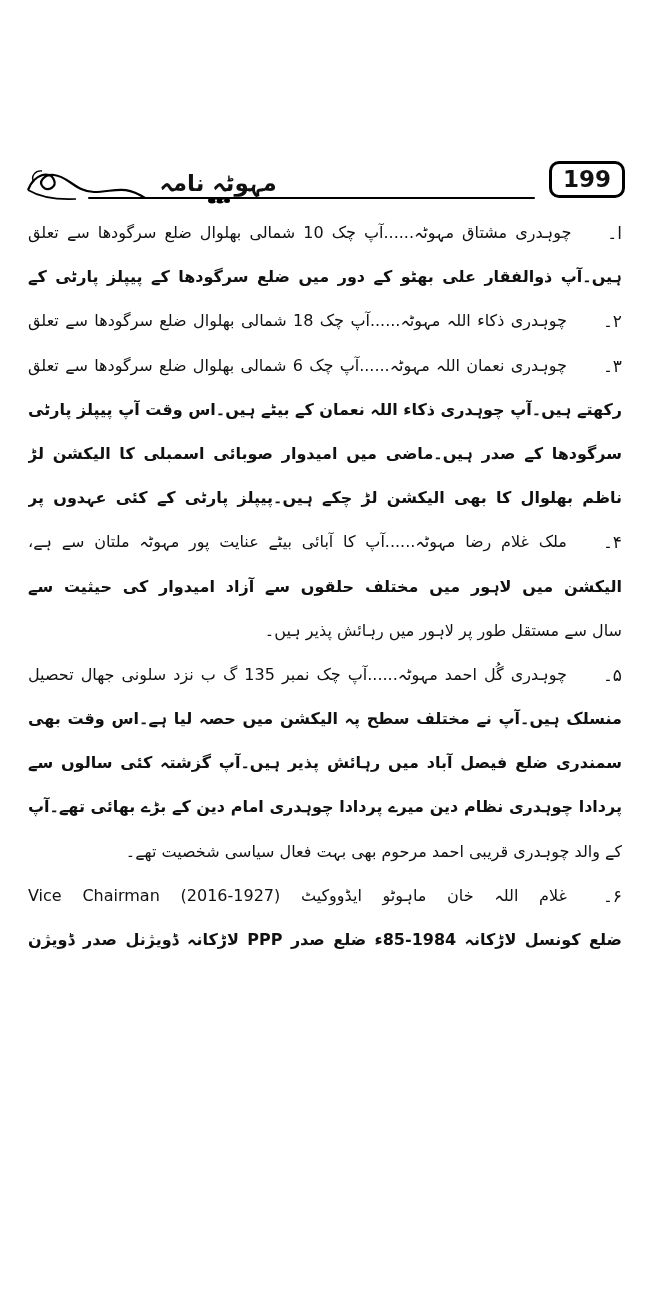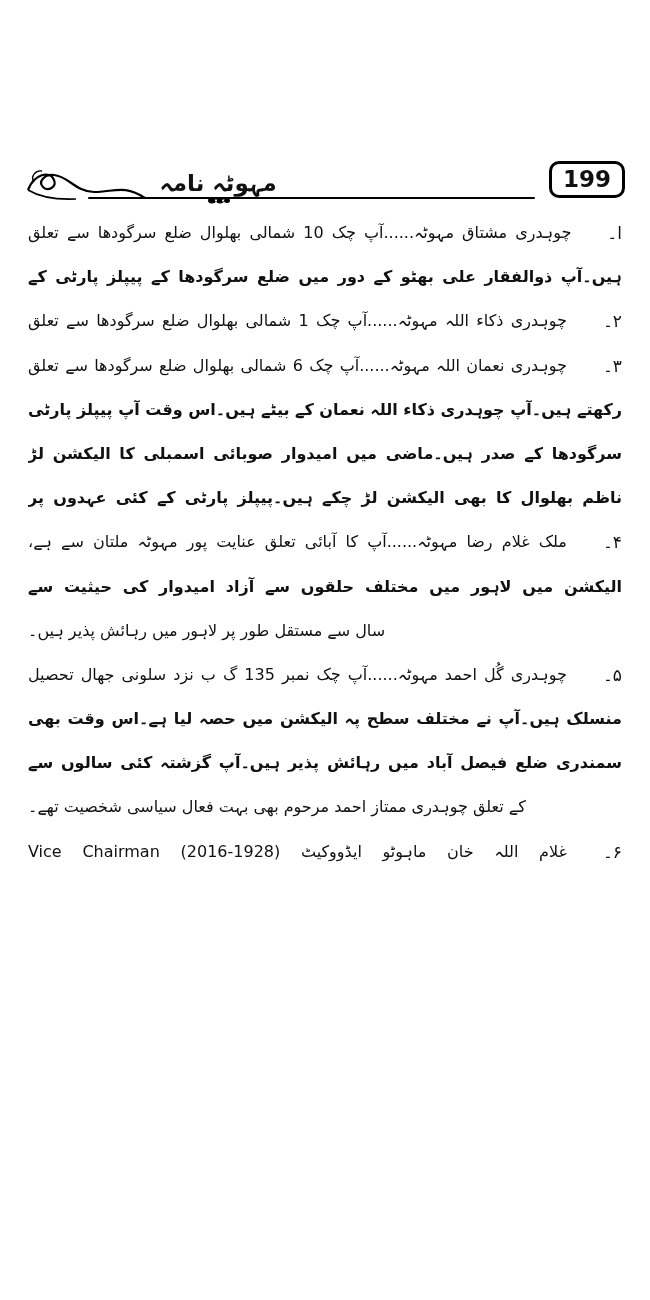--- a/index.html
+++ b/index.html
@@ -31,21 +31,21 @@
   
   .textbody{position:absolute;top:211px;left:28px;width:594px;}
   .line{
     direction:rtl;
     height:44.2px;line-height:44.2px;
     font-size:16px;font-weight:500;
     overflow:hidden;
     white-space:nowrap;
   }
   .just{text-align:justify;text-align-last:justify;white-space:normal;font-weight:bold;}
-  .center{text-align:left;}
+  .center{text-align:right;}
   .first{display:flex;}
   .first .marker{flex:0 0 auto;margin-left:36px;font-size:17px;}
   .first .ftext{flex:1 1 auto;text-align:justify;text-align-last:justify;white-space:normal;overflow:hidden;height:44.2px;}
 </style>
 </head>
 <body>
 
 <div class="page">
 
   <div class="header">
@@ -70,45 +70,47 @@
   <div class="textbody">
 
     <div class="line first">
       <span class="marker">ا۔</span>
       <span class="ftext">چوہدری مشتاق مہوٹہ......آپ چک 10 شمالی بھلوال ضلع سرگودھا سے تعلق رکھتے</span>
     </div>
     <div class="line just">ہیں۔آپ ذوالفقار علی بھٹو کے دور میں ضلع سرگودھا کے پیپلز پارٹی کے صدر رہے ہیں۔</div>
 
     <div class="line first">
       <span class="marker">۲۔</span>
-      <span class="ftext">چوہدری ذکاء اللہ مہوٹہ......آپ چک 1 شمالی بھلوال ضلع سرگودھا سے تعلق</span>
+      <span class="ftext">چوہدری ذکاء اللہ مہوٹہ......آپ چک 18 شمالی بھلوال ضلع سرگودھا سے تعلق</span>
     </div>
 
     <div class="line first">
       <span class="marker">۳۔</span>
       <span class="ftext">چوہدری نعمان اللہ مہوٹہ......آپ چک 6 شمالی بھلوال ضلع سرگودھا سے تعلق</span>
     </div>
     <div class="line just">رکھتے ہیں۔آپ چوہدری ذکاء اللہ نعمان کے بیٹے ہیں۔اس وقت آپ پیپلز پارٹی ضلع</div>
     <div class="line just">سرگودھا کے صدر ہیں۔ماضی میں امیدوار صوبائی اسمبلی کا الیکشن لڑ چکے ہیں اور تحصیل</div>
     <div class="line just">ناظم بھلوال کا بھی الیکشن لڑ چکے ہیں۔پیپلز پارٹی کے کئی عہدوں پر نامزد رہ چکے ہیں۔</div>
 
     <div class="line first">
       <span class="marker">۴۔</span>
-      <span class="ftext">ملک غلام رضا مہوٹہ......آپ کا آبائی تعلق عنایت پور مہوٹہ ملتان سے ہے،</span>
+      <span class="ftext">ملک غلام رضا مہوٹہ......آپ کا آبائی بیٹے عنایت پور مہوٹہ ملتان سے ہے،</span>
     </div>
     <div class="line just">الیکشن میں لاہور میں مختلف حلقوں سے آزاد امیدوار کی حیثیت سے الیکشن لڑا۔گزشتہ کئی</div>
     <div class="line center">سال سے مستقل طور پر لاہور میں رہائش پذیر ہیں۔</div>
 
     <div class="line first">
       <span class="marker">۵۔</span>
       <span class="ftext">چوہدری گُل احمد مہوٹہ......آپ چک نمبر 135 گ ب نزد سلونی جھال تحصیل</span>
     </div>
     <div class="line just">منسلک ہیں۔آپ نے مختلف سطح پہ الیکشن میں حصہ لیا ہے۔اس وقت بھی آپ کا بہت</div>
     <div class="line just">سمندری ضلع فیصل آباد میں رہائش پذیر ہیں۔آپ گزشتہ کئی سالوں سے سیاست سے</div>
-    <div class="line center">کے تعلق چوہدری ممتاز احمد مرحوم بھی بہت فعال سیاسی شخصیت تھے۔</div>
+    <div class="line just">پردادا چوہدری نظام دین میرے پردادا چوہدری امام دین کے بڑے بھائی تھے۔آپ</div>
+    <div class="line center">کے والد چوہدری قریبی احمد مرحوم بھی بہت فعال سیاسی شخصیت تھے۔</div>
 
     <div class="line first">
       <span class="marker">۶۔</span>
-      <span class="ftext">غلام اللہ خان ماہوٹو ایڈووکیٹ (1928-2016) Vice Chairman</span>
+      <span class="ftext">غلام اللہ خان ماہوٹو ایڈووکیٹ (1927-2016) Vice Chairman</span>
     </div>
+    <div class="line just">ضلع کونسل لاڑکانہ 1984-85ء ضلع صدر PPP لاڑکانہ ڈویژنل صدر ڈویژن</div>
 
   </div>
 </div>
 
 </body></html>

